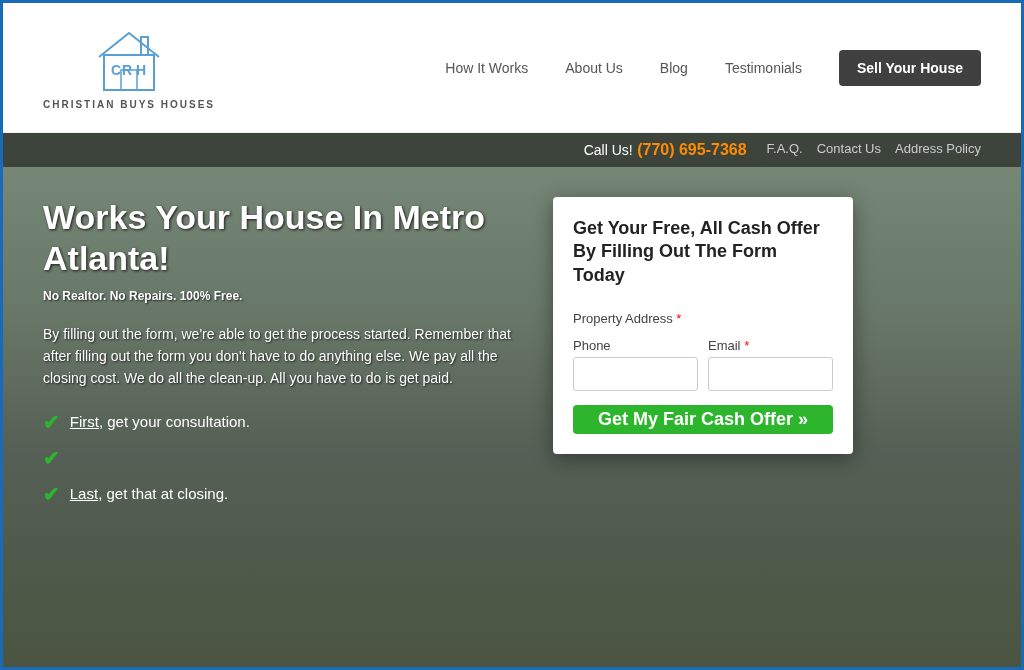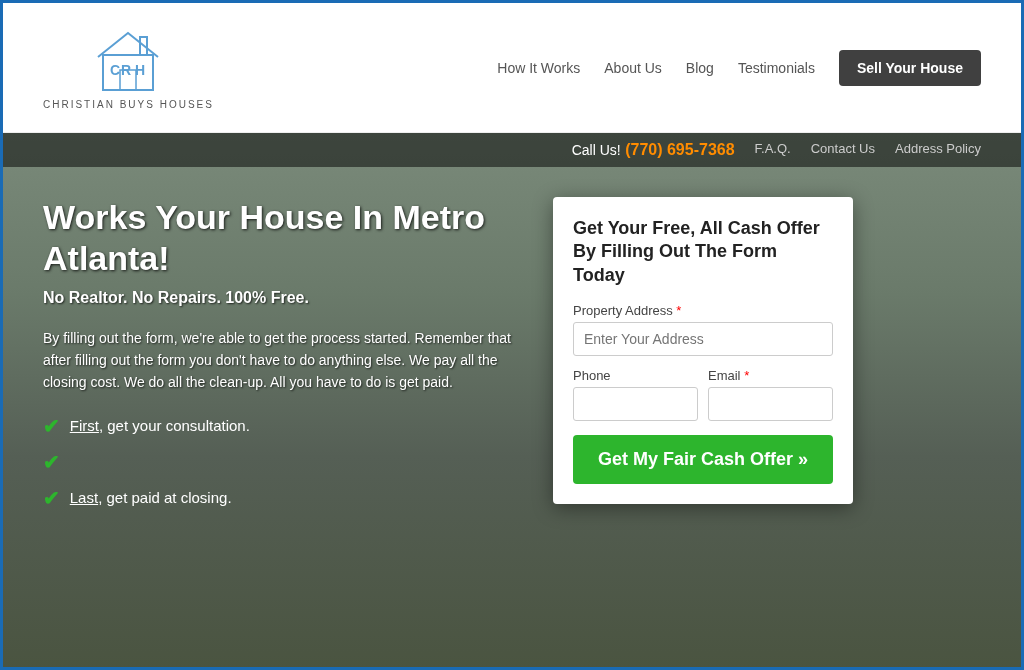--- a/index.html
+++ b/index.html
@@ -21,27 +21,27 @@
       align-items: center;
     }
     .logo-icon {
       width: 80px;
       height: 70px;
     }
     .logo-text {
       font-size: 10px;
       letter-spacing: 2px;
       color: #555;
-      font-weight: normal;
+      font-weight: bold;
       margin-top: 4px;
     }
     .nav {
       display: flex;
       align-items: center;
-      gap: 24px;
+      gap: 37px;
     }
     .nav-link {
       font-size: 14px;
       color: #555;
       text-decoration: none;
       cursor: pointer;
     }
     .nav-btn {
       background: #404040;
       color: #fff;
@@ -92,21 +92,21 @@
     .call-us {
       font-size: 14px;
       color: #fff;
     }
     .call-number {
       color: #ff8c00;
       font-weight: bold;
     }
     .topbar-links {
       display: flex;
-      gap: 20px;
+      gap: 14px;
       align-items: center;
     }
     .topbar-link {
       font-size: 13px;
       color: #ccc;
       cursor: pointer;
     }
 
     
     .hero-content {
@@ -124,21 +124,21 @@
       max-width: 480px;
     }
     .hero-left h1 {
       font-size: 34px;
       font-weight: bold;
       text-shadow: 1px 1px 3px rgba(0,0,0,0.8);
       line-height: 1.2;
       margin-bottom: 10px;
     }
     .hero-left .subtitle {
-      font-size: 16px;
+      font-size: 12px;
       font-weight: bold;
       margin-bottom: 20px;
       text-shadow: 1px 1px 2px rgba(0,0,0,0.7);
     }
     .hero-left .description {
       font-size: 14px;
       line-height: 1.6;
       margin-bottom: 20px;
       text-shadow: 1px 1px 2px rgba(0,0,0,0.7);
       font-weight: normal;
@@ -174,21 +174,21 @@
       background: #fff;
       width: 300px;
       min-width: 300px;
       padding: 20px;
       border-radius: 4px;
       box-shadow: 0 4px 20px rgba(0,0,0,0.4);
     }
     .form-card h2 {
       font-size: 18px;
       color: #222;
-      margin-bottom: 16px;
+      margin-bottom: 24px;
       line-height: 1.3;
     }
     .form-group {
       margin-bottom: 12px;
     }
     .form-label {
       font-size: 13px;
       color: #444;
       display: block;
       margin-bottom: 4px;
@@ -210,21 +210,21 @@
     }
     .form-row .form-group {
       flex: 1;
       margin-bottom: 0;
     }
     .submit-btn {
       width: 100%;
       background: #2db52d;
       color: #fff;
       border: none;
-      padding: 14px;
+      padding: 4px;
       font-size: 18px;
       font-weight: bold;
       border-radius: 4px;
       cursor: pointer;
       text-align: center;
     }
   </style>
 </head>
 <body>
 
@@ -282,34 +282,33 @@
           <span class="check-text">
             <u>First</u><span>, get your consultation.</span>
           </span>
         </li>
         <li>
           <span class="checkmark-icon">✔</span>
         </li>
         <li>
           <span class="checkmark-icon">✔</span>
           <span class="check-text">
-            <u>Last</u><span>, get paid at closing.</span>
+            <u>Last</u><span>, get that at closing.</span>
           </span>
         </li>
       </ul>
     </div>
 
     <div class="form-card">
       <h2>Get Your Free, All Cash Offer By Filling Out The Form Today</h2>
       <div class="form-group">
         <label class="form-label">
           <span>Property Address</span>
           <span class="required"> *</span>
         </label>
-        <input class="form-input" type="text" placeholder="Enter Your Address" style="">
       </div>
       <div class="form-row">
         <div class="form-group">
           <label class="form-label">Phone</label>
           <input class="form-input" type="text" style="">
         </div>
         <div class="form-group">
           <label class="form-label">
             <span>Email</span>
             <span class="required"> *</span>

